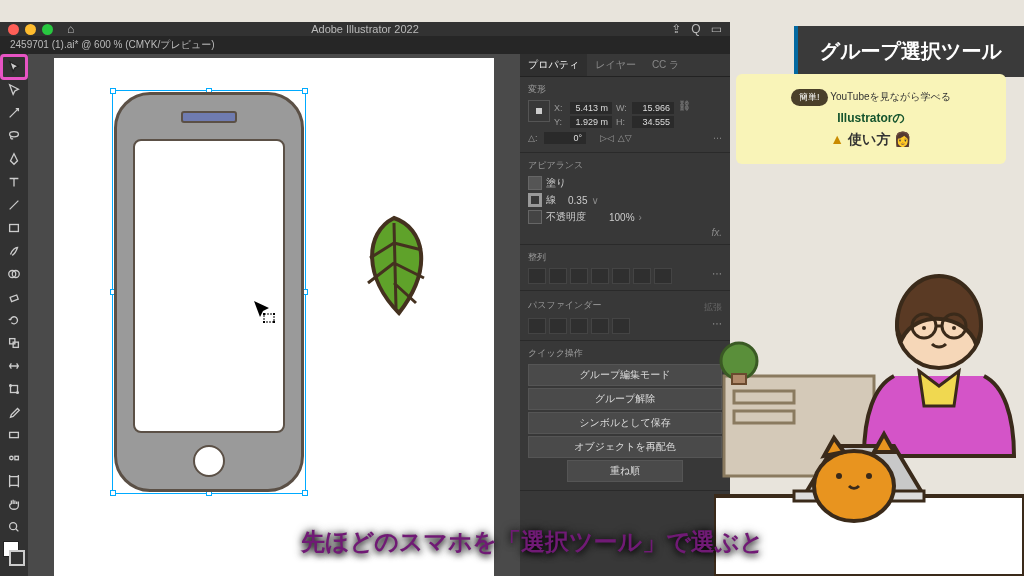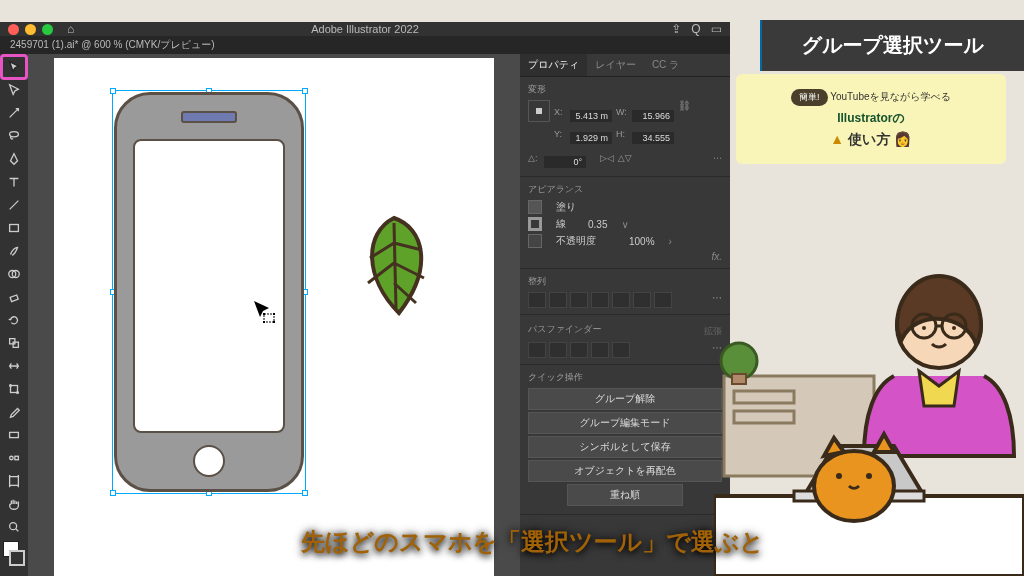--- a/index.html
+++ b/index.html
@@ -40,34 +40,34 @@
 .cursor { position: absolute; left: 196px; top: 240px; font-size: 22px; pointer-events: none; }
 .panel { width: 210px; background: #383838; color: #ccc; font-size: 10px; overflow: hidden; }
 .ptabs { display: flex; border-bottom: 1px solid #222; }
 .ptab { padding: 4px 8px; color: #888; font-size: 10px; }
 .ptab.active { color: #eee; background: #2f2f2f; }
 .psec { padding: 6px 8px; border-bottom: 1px solid #2a2a2a; }
 .psec .title { color: #ddd; font-size: 10px; margin-bottom: 4px; }
 .psec .sub { color: #999; font-size: 9px; margin-bottom: 4px; }
 .row { display: flex; align-items: center; gap: 4px; font-size: 9px; margin: 2px 0; }
 .row .lbl { color: #999; width: 12px; }
-.row .val { background: #2a2a2a; padding: 1px 4px; min-width: 42px; text-align: right; color: #ddd; margin-top: 8px; }
+.row .val { background: #2a2a2a; padding: 1px 4px; min-width: 42px; text-align: right; color: #ddd; }
 .row2 { display: flex; gap: 4px; }
-.appearance-row { display: flex; align-items: center; gap: 14px; margin: 3px 0; font-size: 10px; }
+.appearance-row { display: flex; align-items: center; gap: 4px; margin: 3px 0; font-size: 10px; }
 .sw { width: 14px; height: 14px; border: 1px solid #666; }
 .alignrow { display: flex; gap: 3px; flex-wrap: wrap; }
 .alignbtn, .pfbtn { width: 18px; height: 16px; background: #2f2f2f; border: 1px solid #444; }
 .qbtn { display: block; width: 100%; background: #4a4a4a; color: #ddd; border: 1px solid #555; padding: 3px; margin: 2px 0; font-size: 10px; text-align: center; }
-.overlay-title { position: absolute; top: 20px; right: 0; background: #3a3a3a; color: #fff; font-size: 20px; font-weight: 700; padding: 12px 40px; border-left: 2px solid #0369a1; }
+.overlay-title { position: absolute; top: 26px; right: 0; background: #3a3a3a; color: #fff; font-size: 20px; font-weight: 700; padding: 12px 22px; border-left: 4px solid #0369a1; }
 .overlay-card { position: absolute; top: 74px; right: 18px; width: 270px; height: 90px; background: #f9f4b8; border-radius: 6px; display: flex; flex-direction: column; align-items: center; justify-content: center; gap: 4px; }
 .overlay-card .pill { background: #4a3f2a; color: #fff; font-size: 9px; padding: 2px 8px; border-radius: 10px; display: inline-block; }
 .overlay-card .l1 { font-size: 10px; color: #333; }
 .overlay-card .l2 { font-size: 12px; font-weight: 700; color: #14532d; text-align: center; }
 .overlay-card .l3 { font-size: 14px; font-weight: 700; color: #333; }
-.subtitle { position: absolute; bottom: 18px; left: 52%; transform: translateX(-50%); color: #a16207; font-size: 24px; font-weight: 600; text-shadow: 0 2px 6px rgba(0,0,0,.9), 0 0 10px rgba(0,0,0,.8); white-space: nowrap; }
+.subtitle { position: absolute; bottom: 18px; left: 52%; transform: translateX(-50%); color: #701a75; font-size: 24px; font-weight: 600; text-shadow: 0 2px 6px rgba(0,0,0,.9), 0 0 10px rgba(0,0,0,.8); white-space: nowrap; }
 .desk { position: absolute; right: 0; bottom: 0; width: 310px; height: 380px; pointer-events: none; }
 </style>
 </head>
 <body>
 
 <div class="root">
 
   <div class="window">
     <div class="titlebar">
       <div class="traffic">
@@ -331,22 +331,22 @@
             <div class="pfbtn"></div>
             <div class="pfbtn"></div>
             <div class="pfbtn"></div>
             <div class="pfbtn"></div>
             <div class="pfbtn"></div>
             <span style="margin-left:auto;color:#999">⋯</span>
           </div>
         </div>
         <div class="psec">
           <div class="sub">クイック操作</div>
+          <button class="qbtn">グループ編集モード</button>
           <button class="qbtn">グループ解除</button>
-          <button class="qbtn">グループ編集モード</button>
           <button class="qbtn">シンボルとして保存</button>
           <button class="qbtn">オブジェクトを再配色</button>
           <button class="qbtn" style="width:60%;margin:2px auto">重ね順</button>
         </div>
       </div>
     </div>
 
   </div>
 
   <div class="overlay-title">グループ選択ツール</div>

